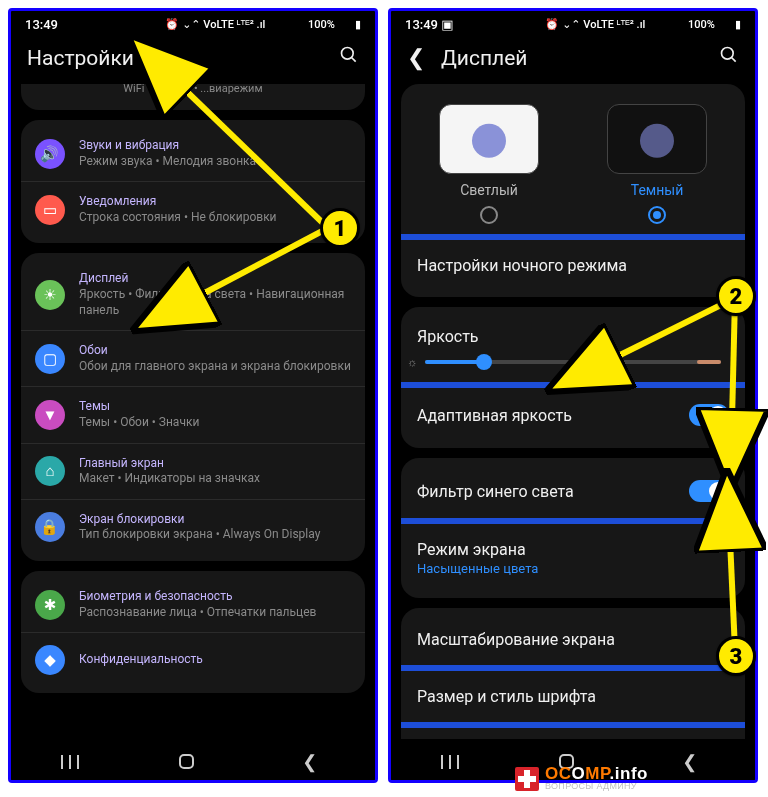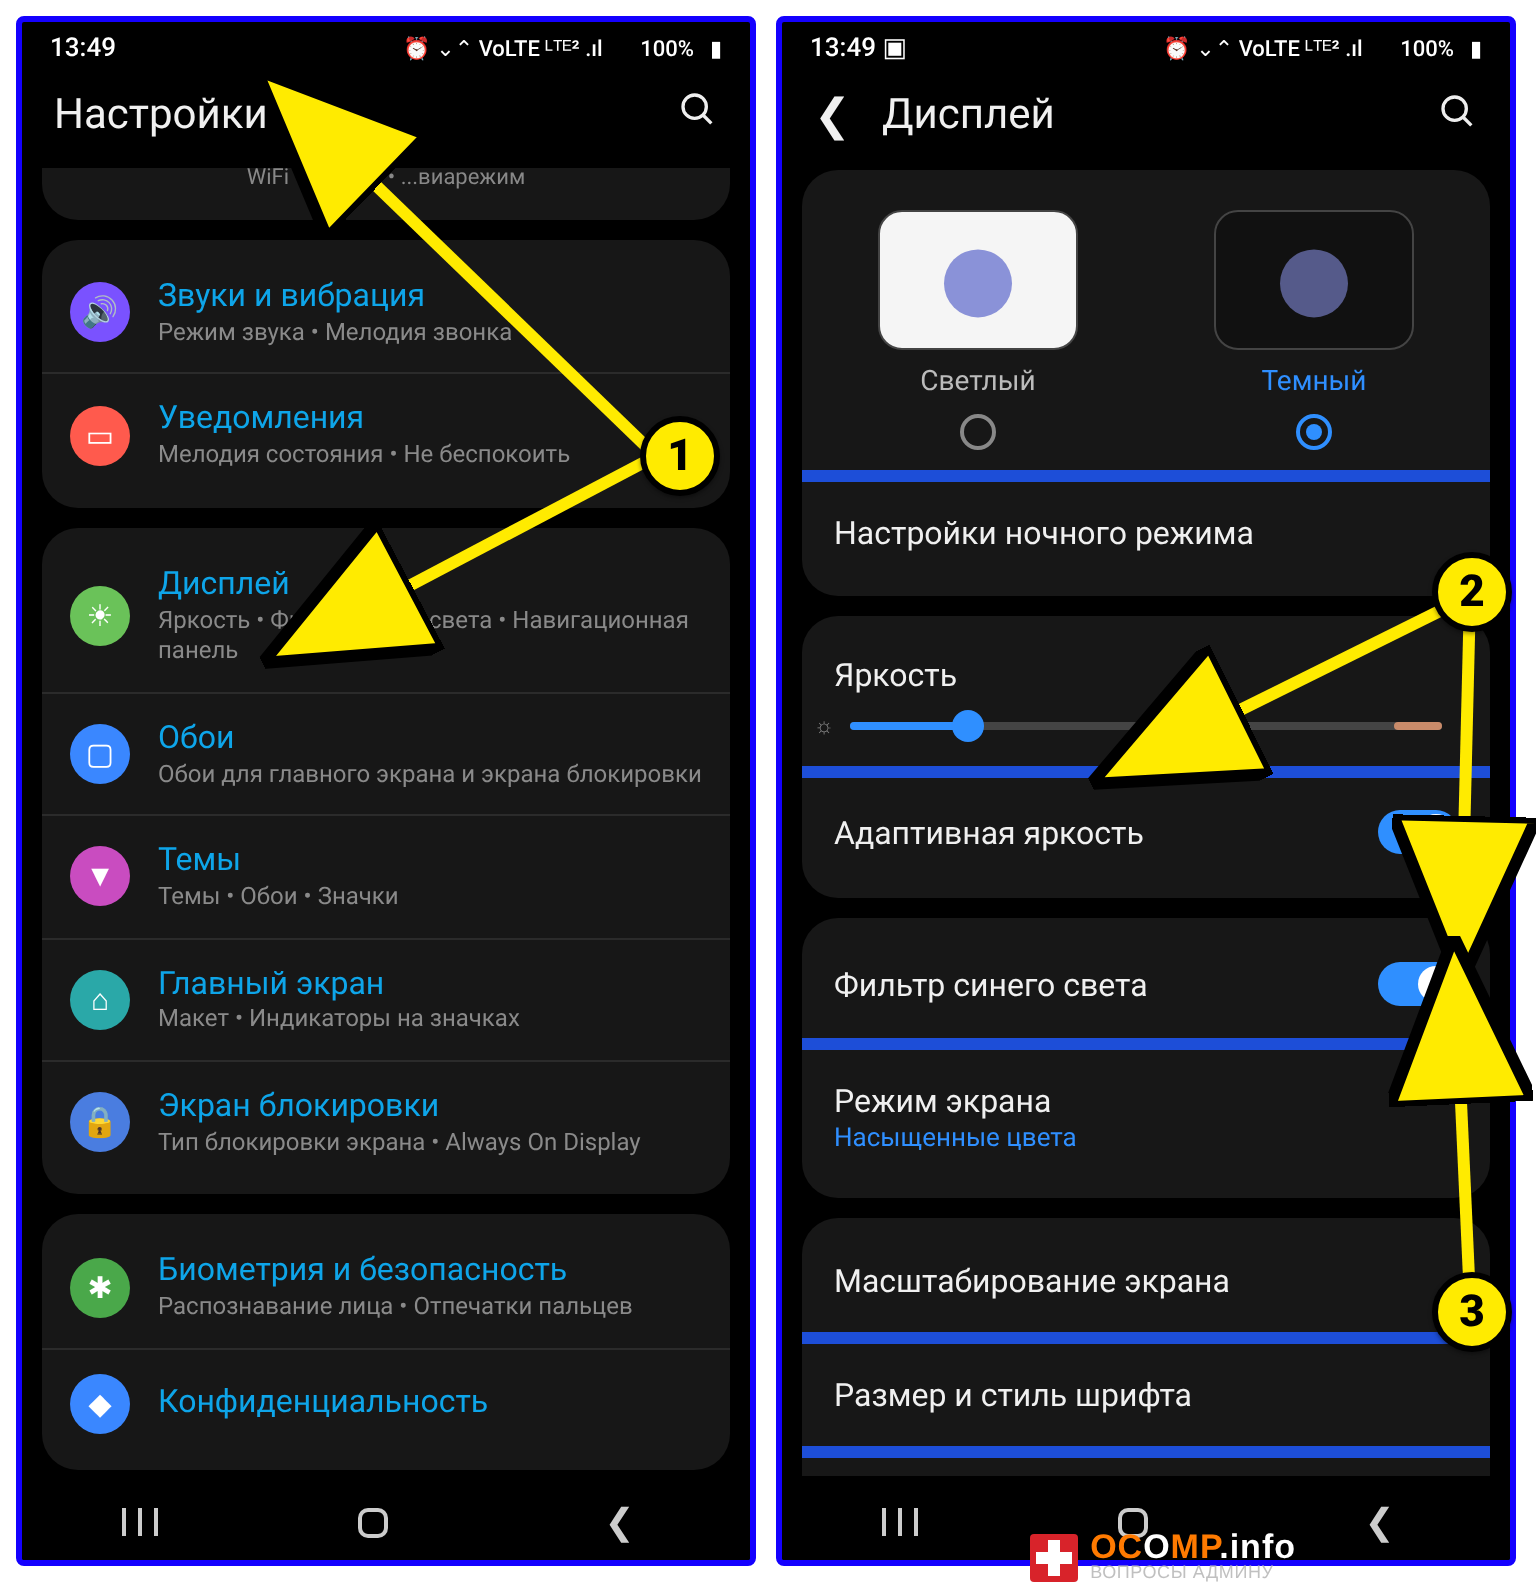--- a/index.html
+++ b/index.html
@@ -30,21 +30,21 @@
   .status-bar {
     display: flex;
     justify-content: space-between;
     align-items: center;
     padding: 4px 14px;
     font-size: 13px;
     font-weight: 500;
     color: #fff;
     height: 26px;
   }
-  .status-right { display: flex; align-items:center; gap:8px; font-size:11px;}
+  .status-right { display: flex; align-items:center; gap:20px; font-size:11px;}
   .app-header {
     display: flex;
     align-items: center;
     padding: 8px 16px 14px 16px;
     gap: 14px;
   }
   .app-title {
     font-size: 21px;
     font-weight: 400;
     color: #f0f0f0;
@@ -91,21 +91,21 @@
   }
   .ic-purple{background:#7a52ff;}
   .ic-redor{background:#ff5a4d;}
   .ic-green{background:#6ac259;}
   .ic-blue{background:#3a87ff;}
   .ic-pink{background:#c94cc0;}
   .ic-teal{background:#2aa8a8;}
   .ic-bluel{background:#4a7de0;}
   .ic-greenl{background:#4aa84a;}
   .row-text { flex:1; min-width:0;}
-  .row-title { font-size: 16px; color:#0ea5e9; line-height:1.3;}
+  .row-title { font-size: 12px; color:#c4b5fd; line-height:1.3;}
   .row-sub { font-size: 12px; color:#8a8a8a; line-height:1.3; margin-top:0;}
   
   .theme-pick {
     display:flex; gap:20px; padding:14px 14px 10px;
     justify-content:space-around;
   }
   .theme-opt { text-align:center; }
   .theme-preview {
     width:100px; height:70px; border-radius:12px;
     margin:0 auto 8px; position:relative;
@@ -204,21 +204,21 @@
           <div class="ic ic-purple">🔊</div>
           <div class="row-text">
             <div class="row-title">Звуки и вибрация</div>
             <div class="row-sub">Режим звука  •  Мелодия звонка</div>
           </div>
         </div>
         <div class="row">
           <div class="ic ic-redor">▭</div>
           <div class="row-text">
             <div class="row-title">Уведомления</div>
-            <div class="row-sub">Мелодия состояния  •  Не беспокоить</div>
+            <div class="row-sub">Строка состояния  •  Не блокировки</div>
           </div>
         </div>
       </div>
 
       <div class="card">
         <div class="row">
           <div class="ic ic-green">☀</div>
           <div class="row-text">
               <div class="row-title">Дисплей</div>
               <div class="row-sub">Яркость  •  Фильтр света света  •  Навигационная панель</div>

